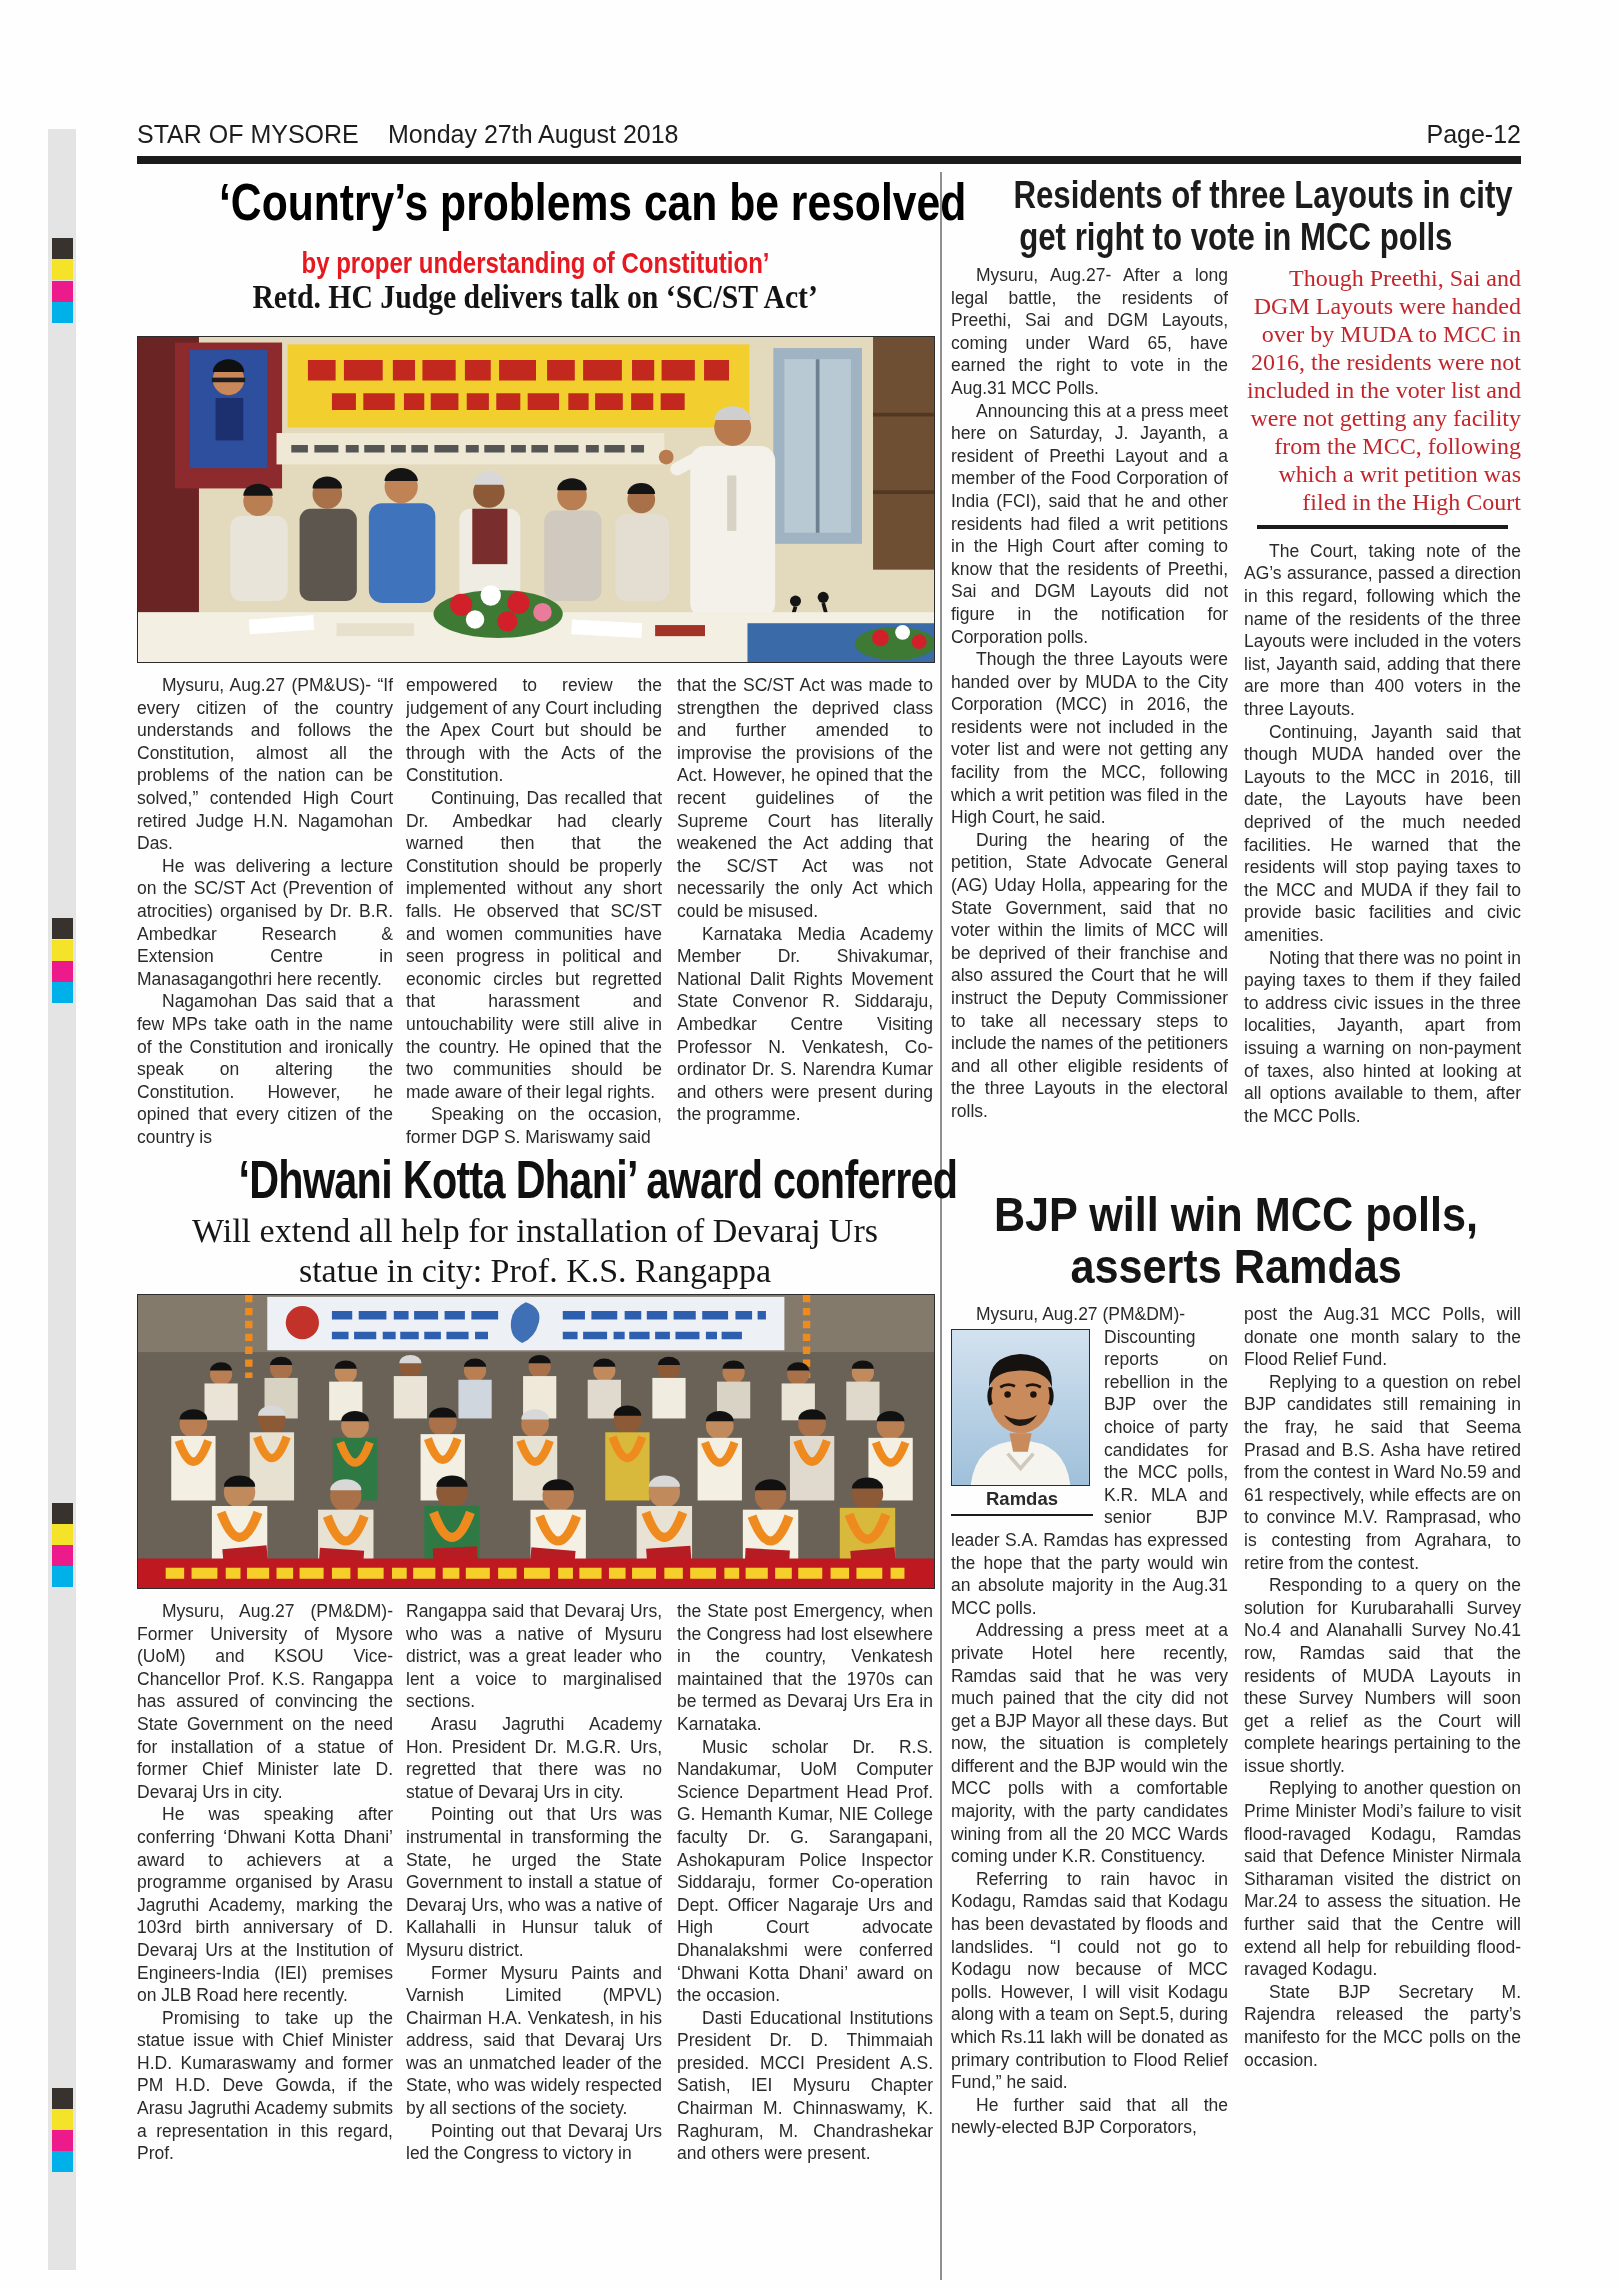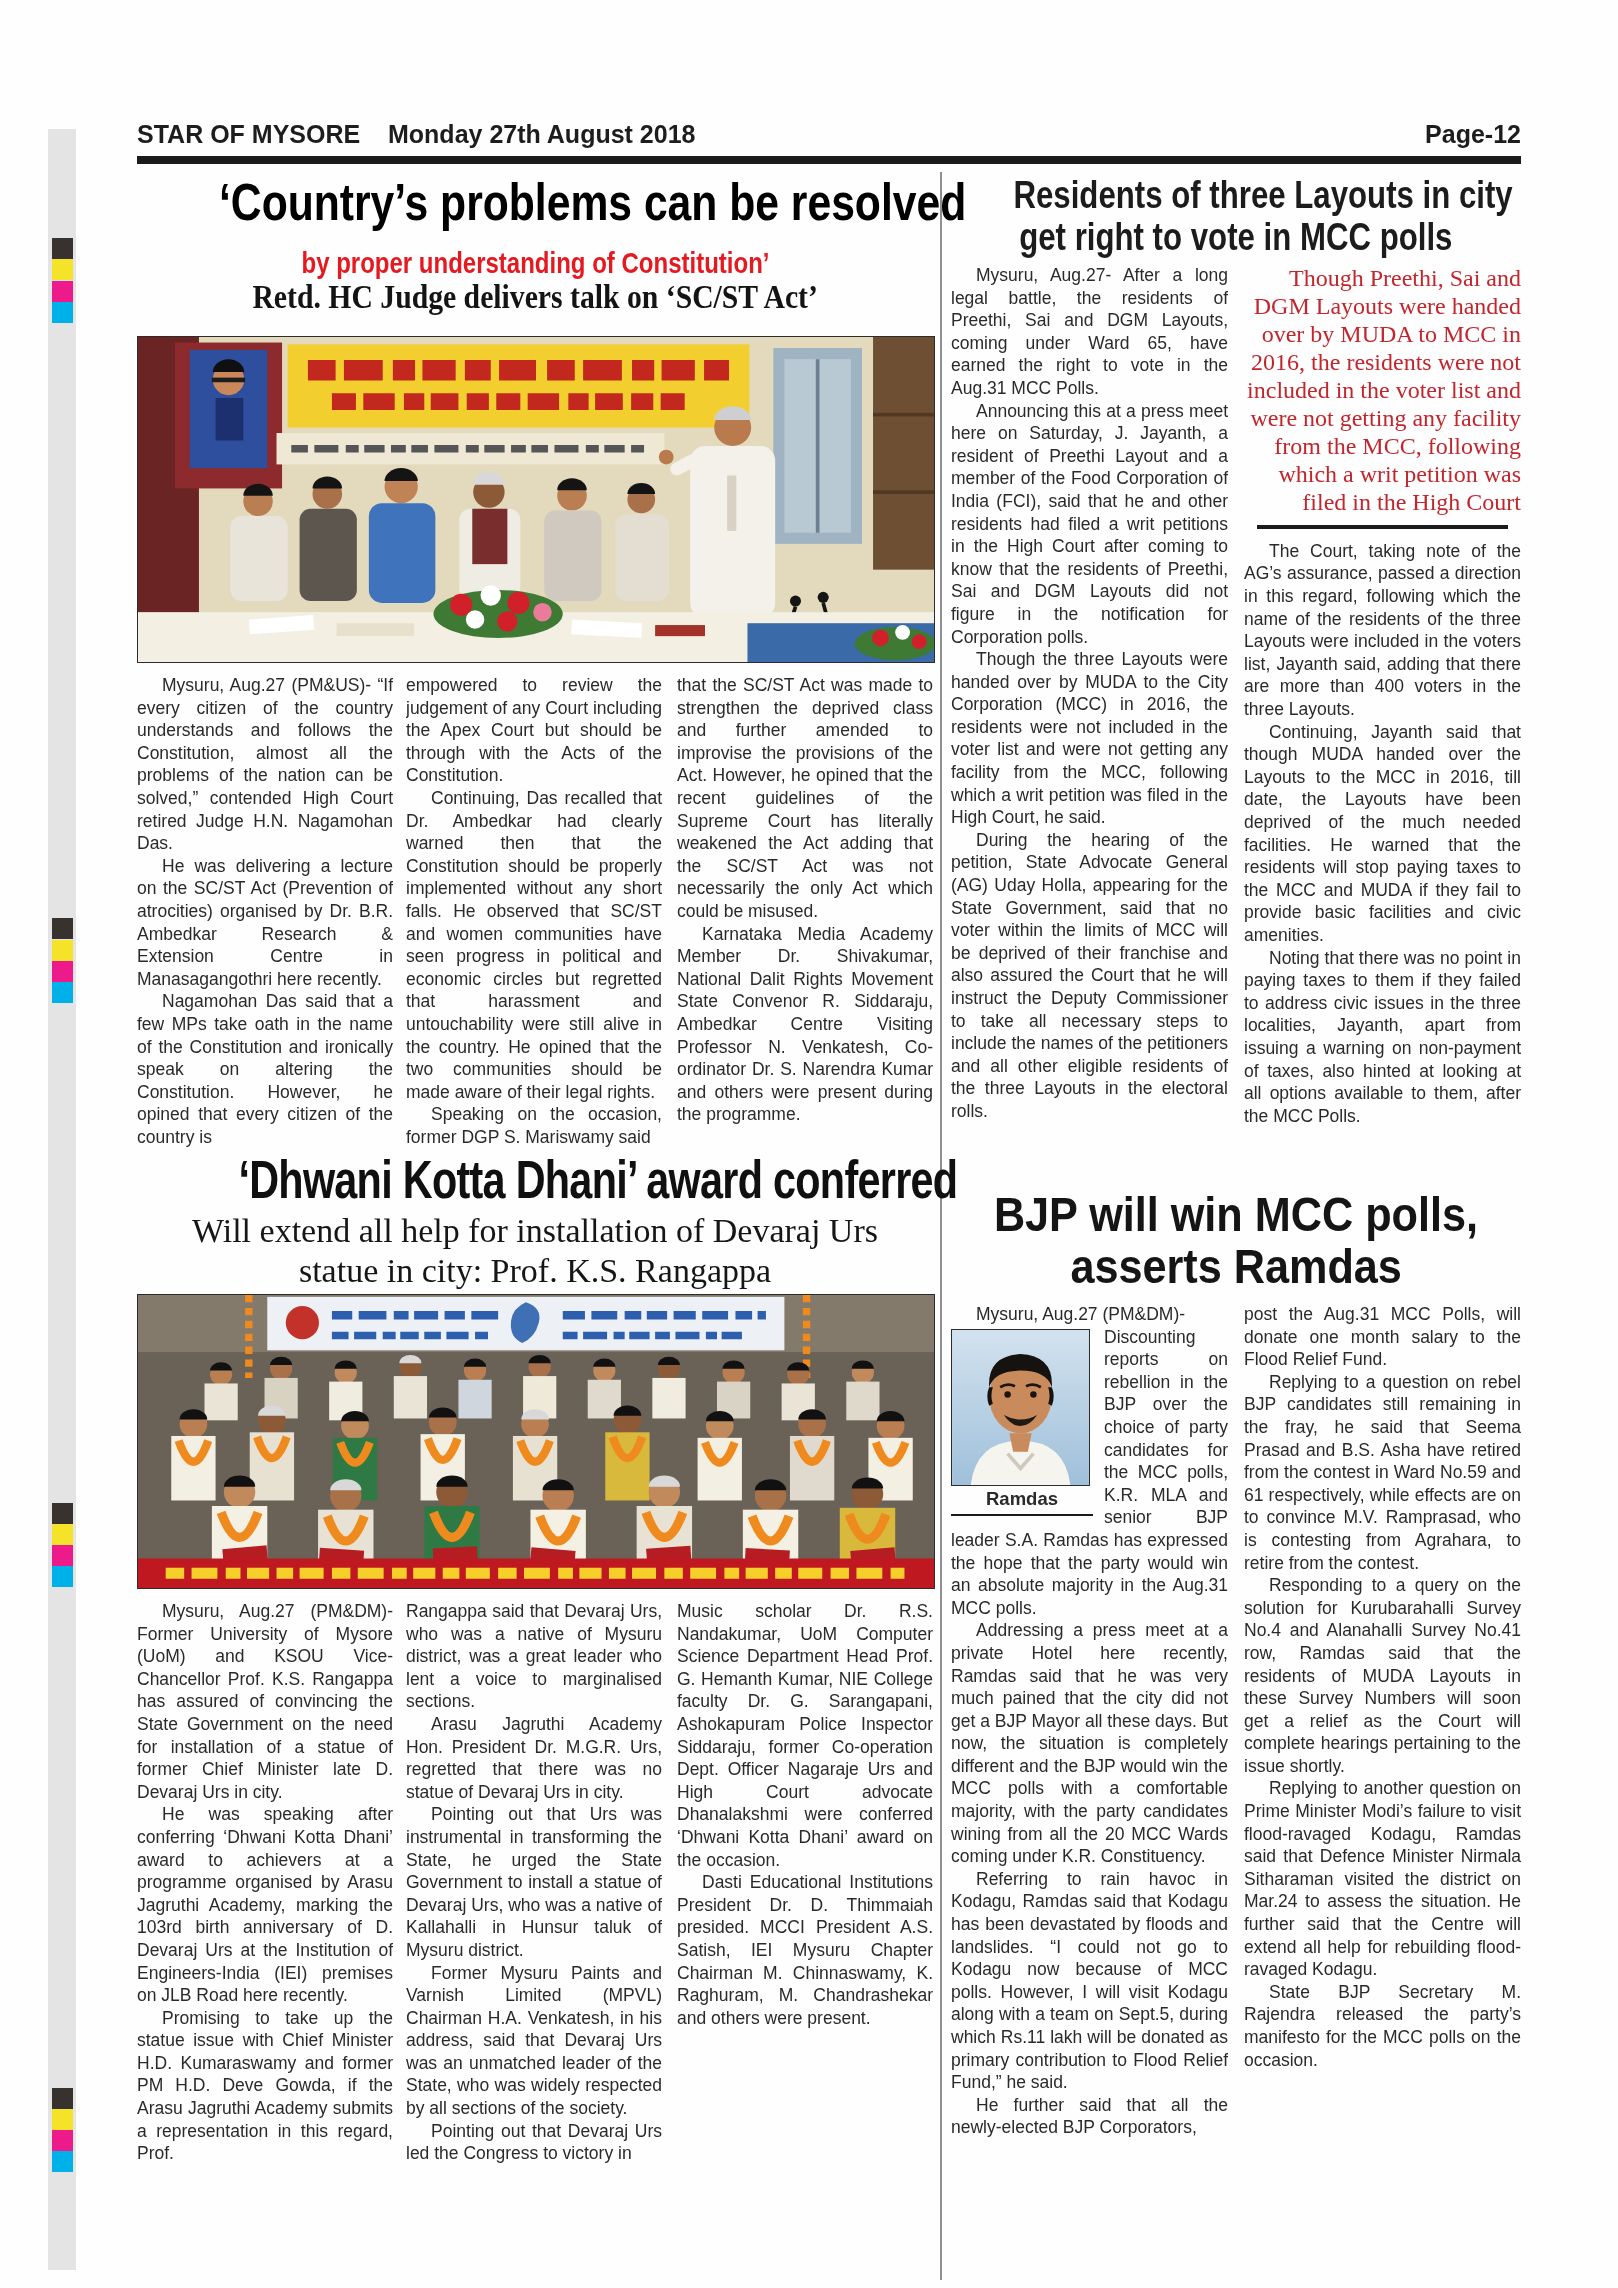--- a/index.html
+++ b/index.html
@@ -1,19 +1,19 @@
 <!DOCTYPE html>
 <html style="font-size:14.8px"><head>
 <meta charset="utf-8">
 <style>
   html,body{margin:0;padding:0;background:#9c9c9c;}
   .page{position:relative;width:1619px;height:2289px;background:#fefefe;overflow:hidden;
         font-family:"Liberation Sans",sans-serif;color:#262626;}
   
-  .mast{position:absolute;top:120px;left:137px;width:1384px;font-weight:bold;font-size:25px;color:#1d1d1d;}
+  .mast{position:absolute;top:120px;left:137px;width:1384px;font-weight:normal;font-size:25px;color:#1d1d1d;}
   .mast .date{position:absolute;left:251px;top:0;}
   .mast .pgno{position:absolute;right:0;top:0;}
   .mastrule{position:absolute;top:156px;left:137px;width:1384px;height:8.3px;background:#1b1b1b;}
   .vdivider{position:absolute;left:940px;top:172px;width:1.8px;height:2108px;background:#8f8f8f;}
   
   .scanstrip{position:absolute;left:48px;top:129px;width:28px;height:2141px;background:#e4e4e4;}
   .regmark{position:absolute;left:52px;width:21px;height:21px;}
   
   .center{text-align:center;}
   .condense{display:inline-block;white-space:nowrap;transform-origin:center;}
@@ -426,20 +426,21 @@
     <div>
         <p class="para">Rangappa said that Devaraj Urs, who was a native of Mysuru district, was a great leader who lent a voice to marginalised sections.</p>
         <p class="para">Arasu Jagruthi Academy Hon. President Dr. M.G.R. Urs, regretted that there was no statue of Devaraj Urs in city.</p>
         <p class="para">Pointing out that Urs was instrumental in transforming the State, he urged the State Government to install a statue of Devaraj Urs, who was a native of Kallahalli in Hunsur taluk of Mysuru district.</p>
         <p class="para">Former Mysuru Paints and Varnish Limited (MPVL) Chairman H.A. Venkatesh, in his address, said that Devaraj Urs was an unmatched leader of the State, who was widely respected by all sections of the society.</p>
         <p class="para">Pointing out that Devaraj Urs led the Congress to victory in</p>
       </div>
   </div>
   <div class="textcol w277 cont" style="left:677px;top:1600px;height:681px;">
     <div>
+        <p class="para">the State post Emergency, when the Congress had lost elsewhere in the country, Venkatesh maintained that the 1970s can be termed as Devaraj Urs Era in Karnataka.</p>
         <p class="para">Music scholar Dr. R.S. Nandakumar, UoM Computer Science Department Head Prof. G. Hemanth Kumar, NIE College faculty Dr. G. Sarangapani, Ashokapuram Police Inspector Siddaraju, former Co-operation Dept. Officer Nagaraje Urs and High Court advocate Dhanalakshmi were conferred ‘Dhwani Kotta Dhani’ award on the occasion.</p>
         <p class="para">Dasti Educational Institutions President Dr. D. Thimmaiah presided. MCCI President A.S. Satish, IEI Mysuru Chapter Chairman M. Chinnaswamy, K. Raghuram, M. Chandrashekar and others were present.</p>
       </div>
   </div>
 
   <div class="a4h center">
     <span class="condense">BJP will win MCC polls,</span><br>
     <span class="condense">asserts Ramdas</span>
   </div>
 

